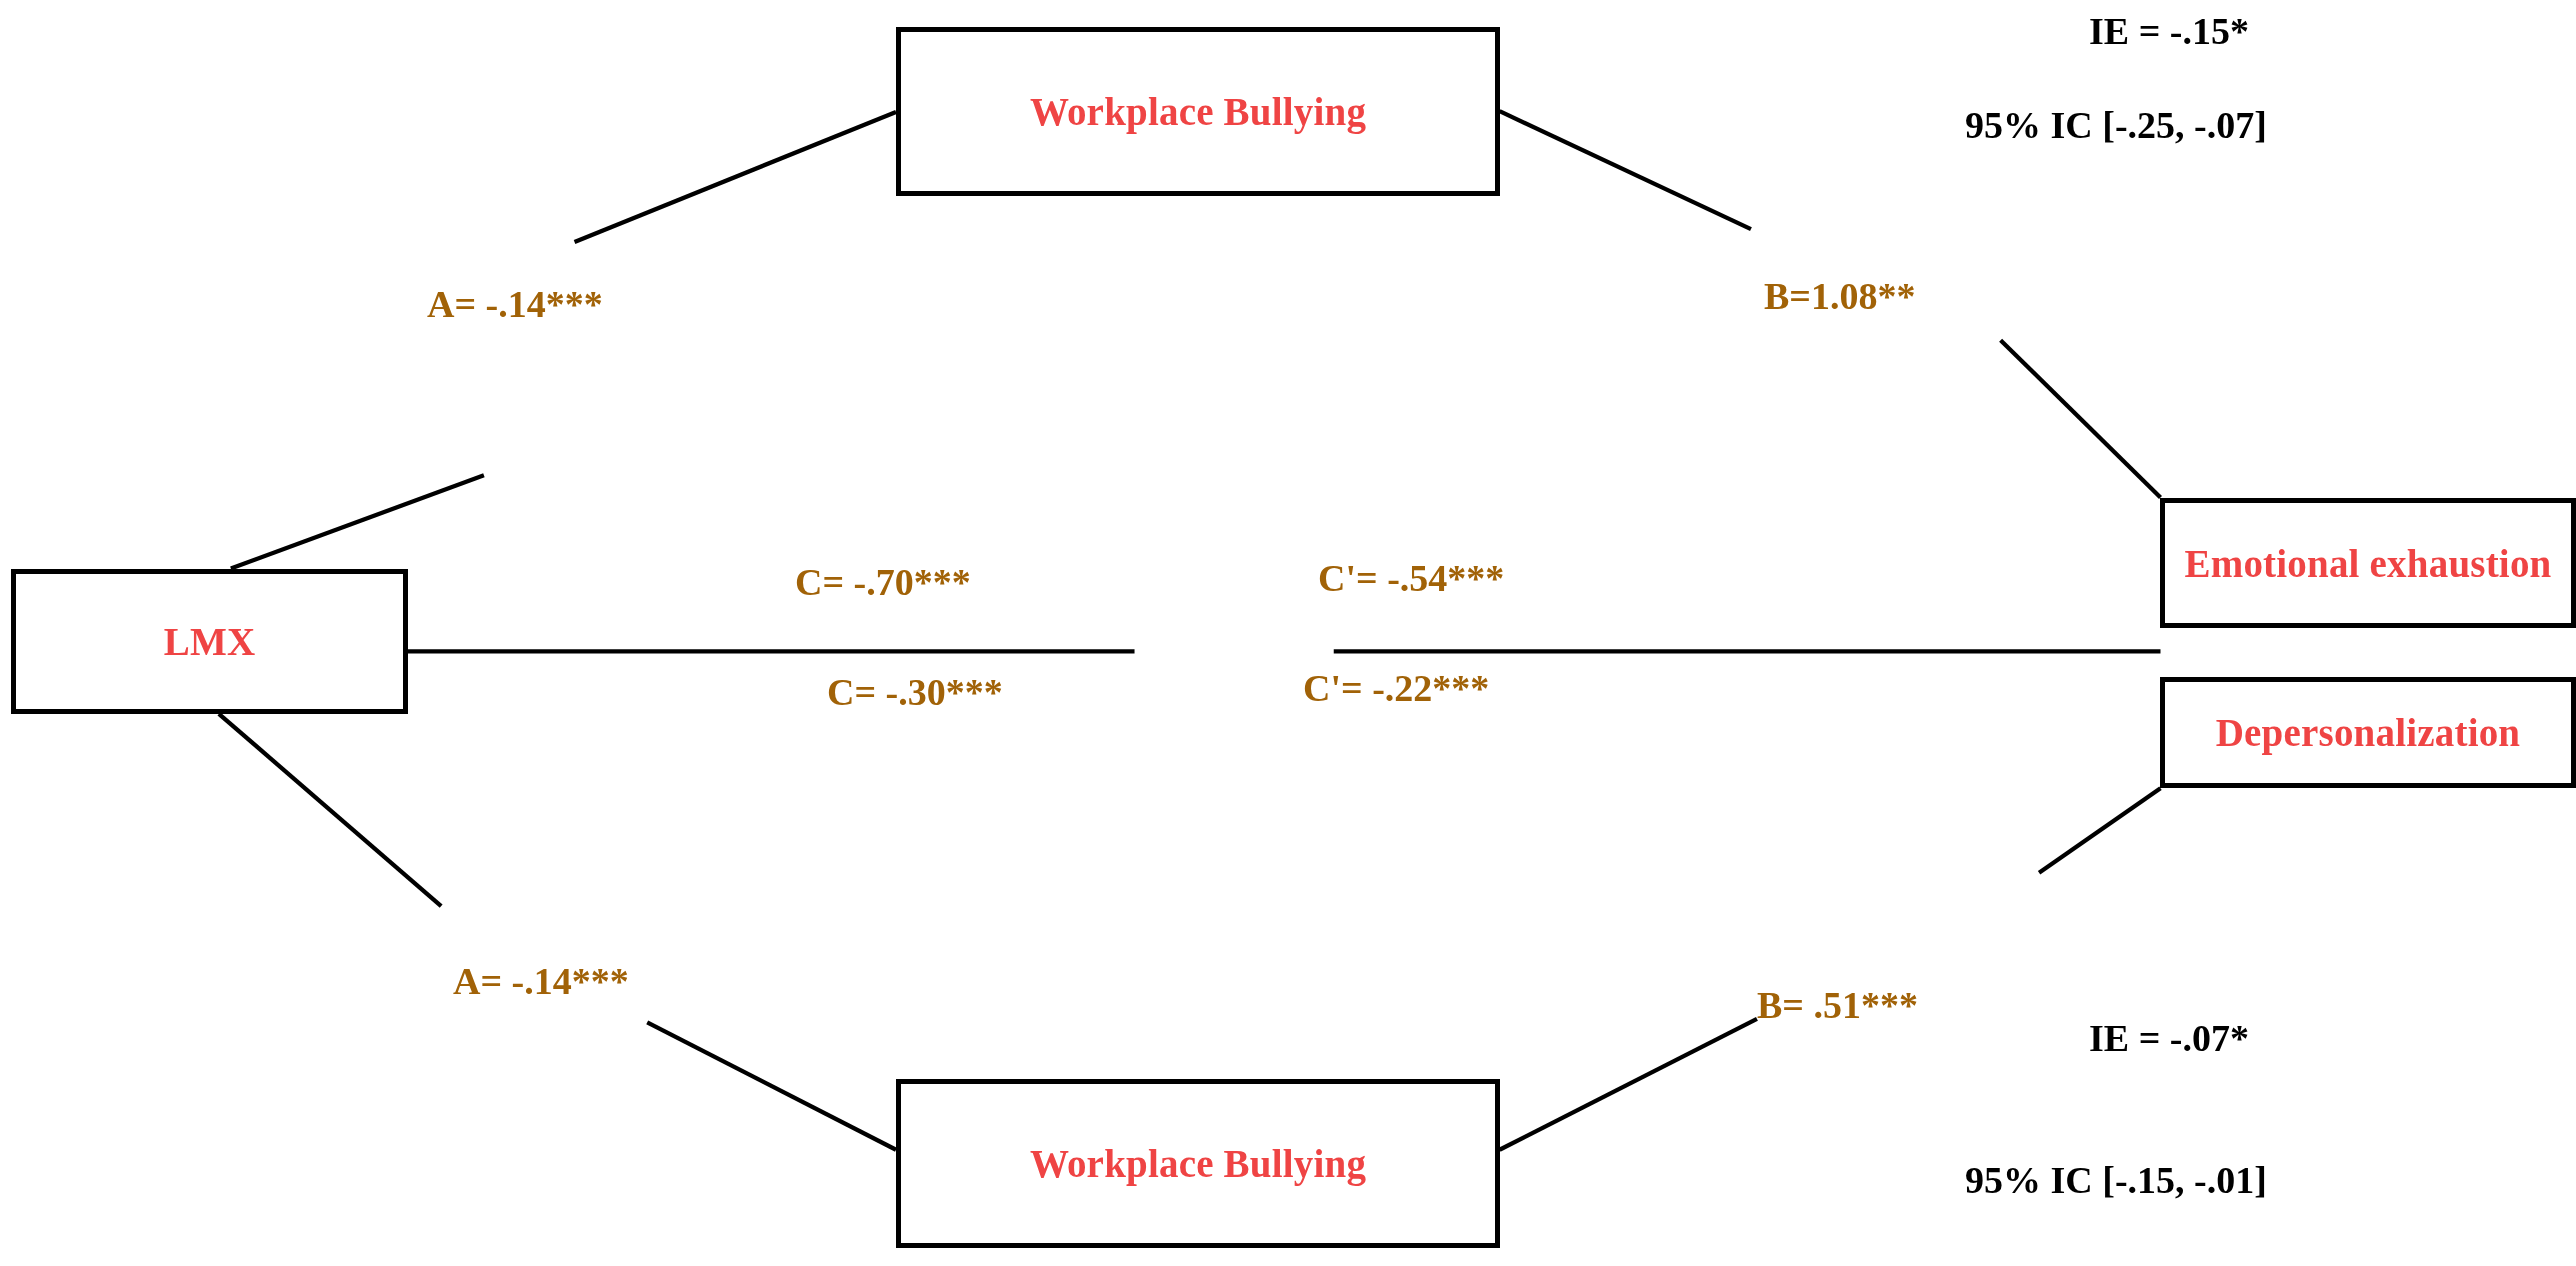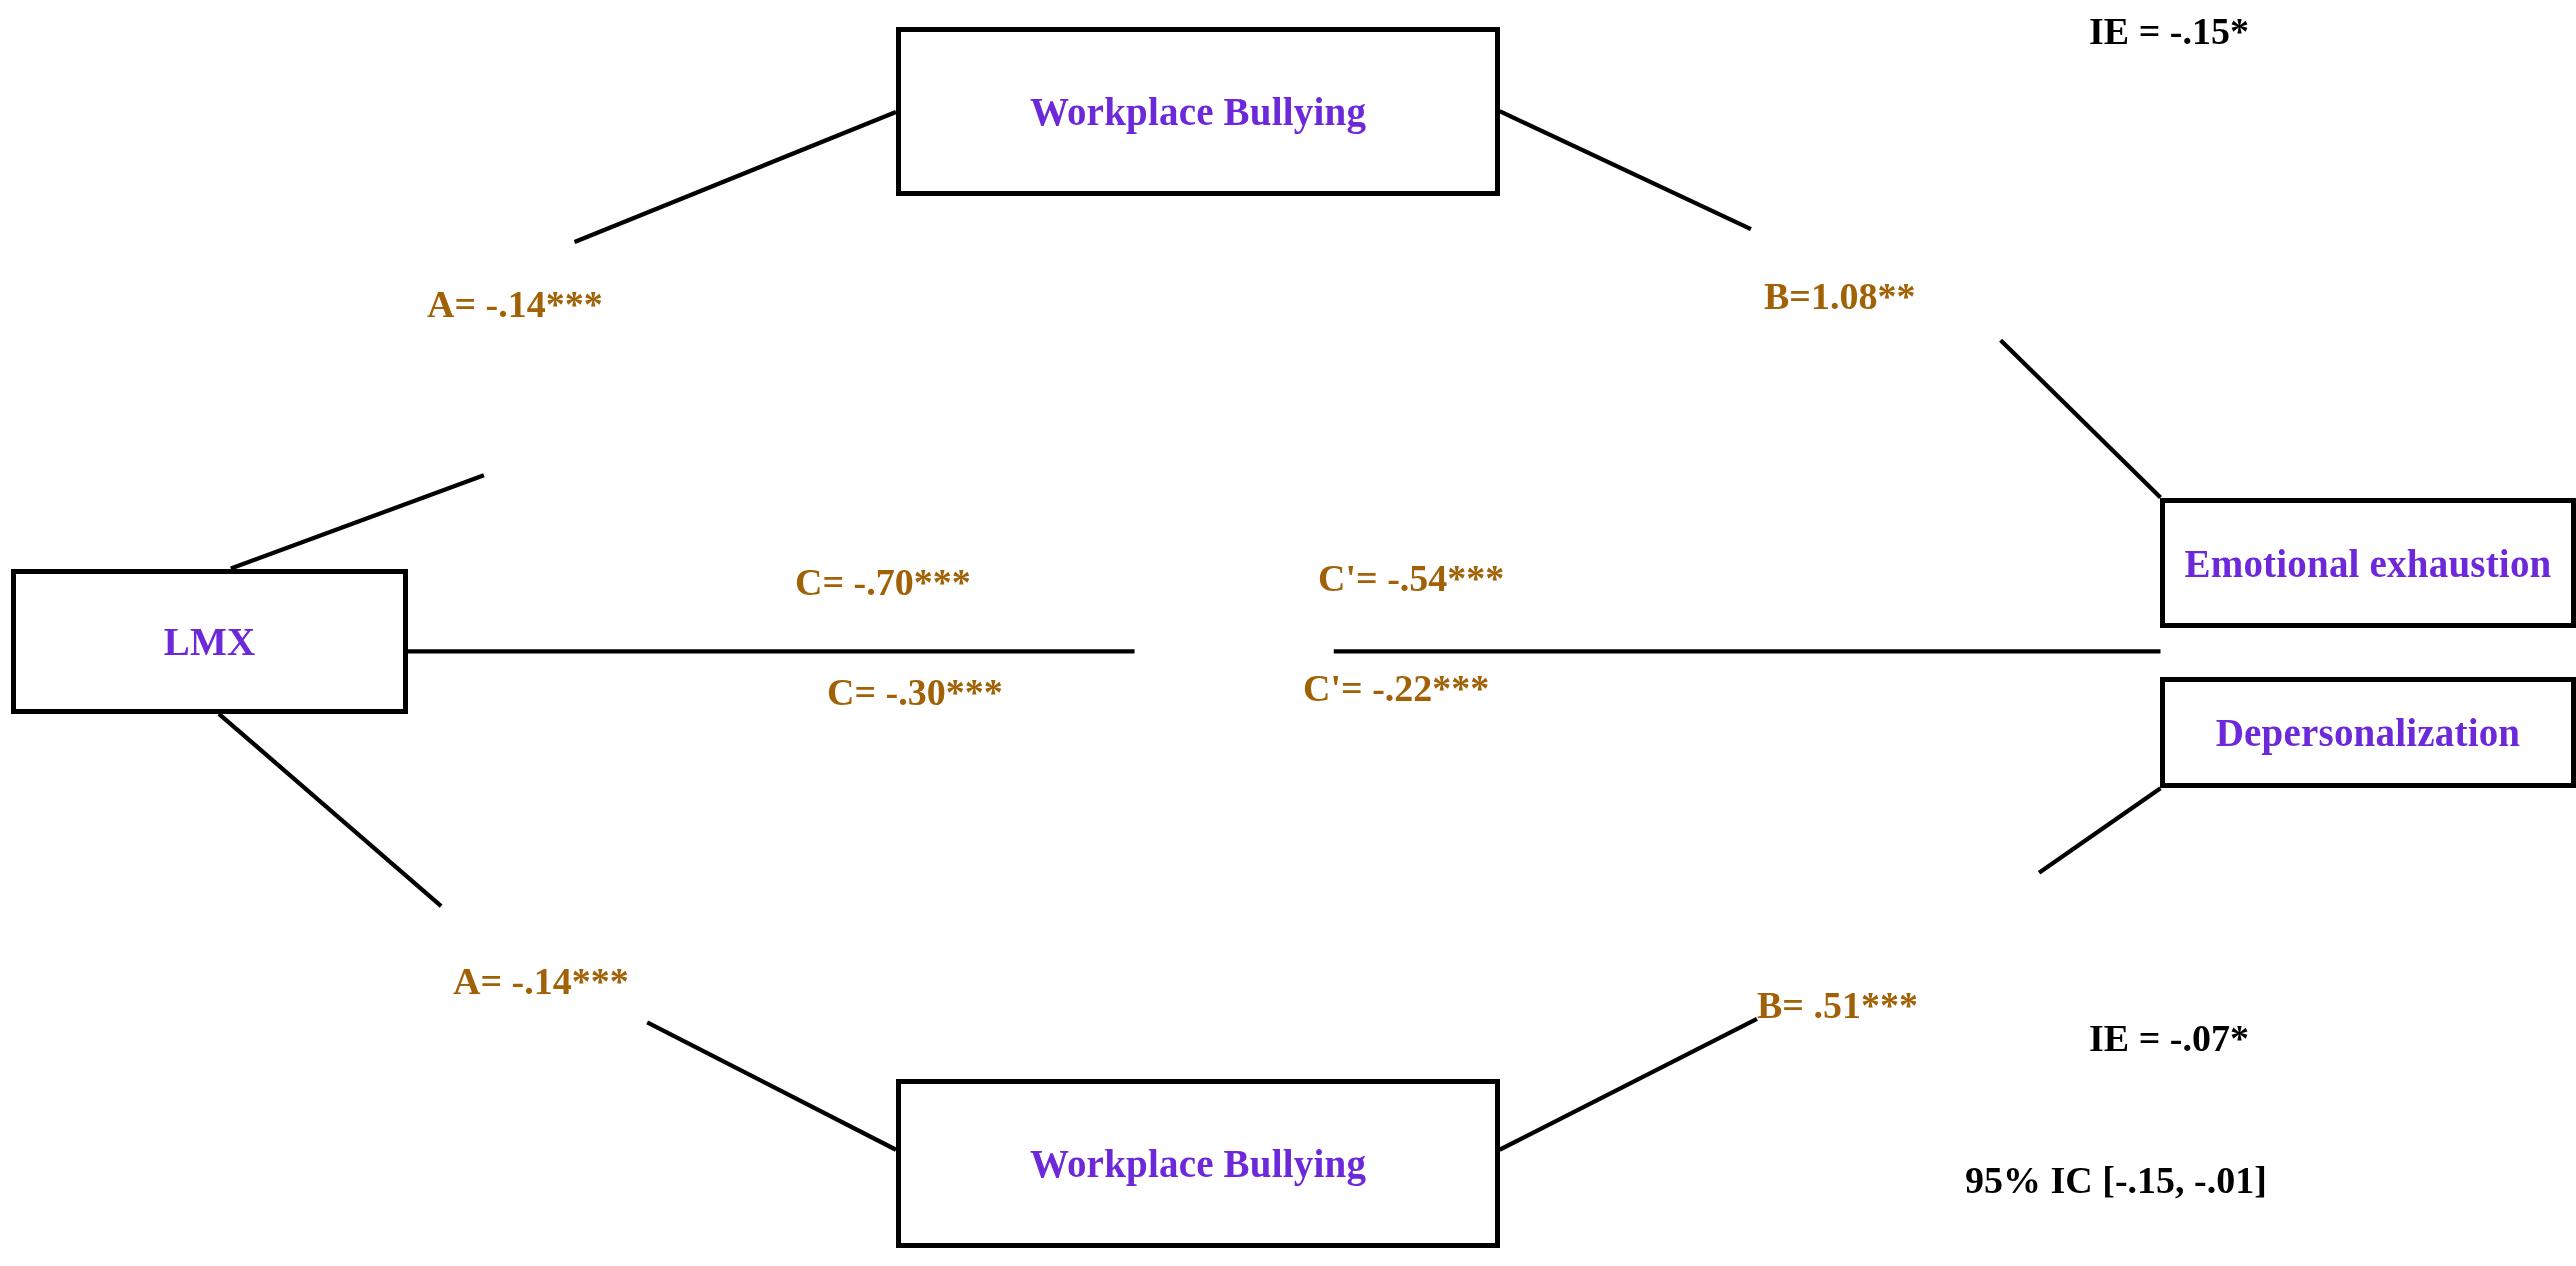--- a/index.html
+++ b/index.html
@@ -28,21 +28,21 @@
     border: 5.1px solid #000000;
     background: #ffffff;
     display: flex;
     align-items: center;
     justify-content: center;
     z-index: 3;
   }
   .node-label {
     font-weight: bold;
     font-size: 39px;
-    color: #6d28d9;
+    color: #ef4444;
     letter-spacing: 0.2px;
     white-space: nowrap;
   }
   .path-label {
     position: absolute;
     font-weight: bold;
     font-size: 38px;
     color: #a16207;
     white-space: nowrap;
     z-index: 4;
@@ -128,17 +128,18 @@
   <div class="path-label" id="label-a-top">A= -.14***</div>
   <div class="path-label" id="label-b-top">B=1.08**</div>
   <div class="path-label" id="label-c-top">C= -.70***</div>
   <div class="path-label" id="label-cp-top">C'= -.54***</div>
   <div class="path-label" id="label-c-bottom">C= -.30***</div>
   <div class="path-label" id="label-cp-bottom">C'= -.22***</div>
   <div class="path-label" id="label-a-bottom">A= -.14***</div>
   <div class="path-label" id="label-b-bottom">B= .51***</div>
 
   <div class="effect-line" id="ie-top-1">IE = -.15*</div>
+  <div class="effect-line" id="ie-top-2">95% IC [-.25, -.07]</div>
   <div class="effect-line" id="ie-bottom-1">IE = -.07*</div>
   <div class="effect-line" id="ie-bottom-2">95% IC [-.15, -.01]</div>
 
 </div>
 
 
 </body></html>

